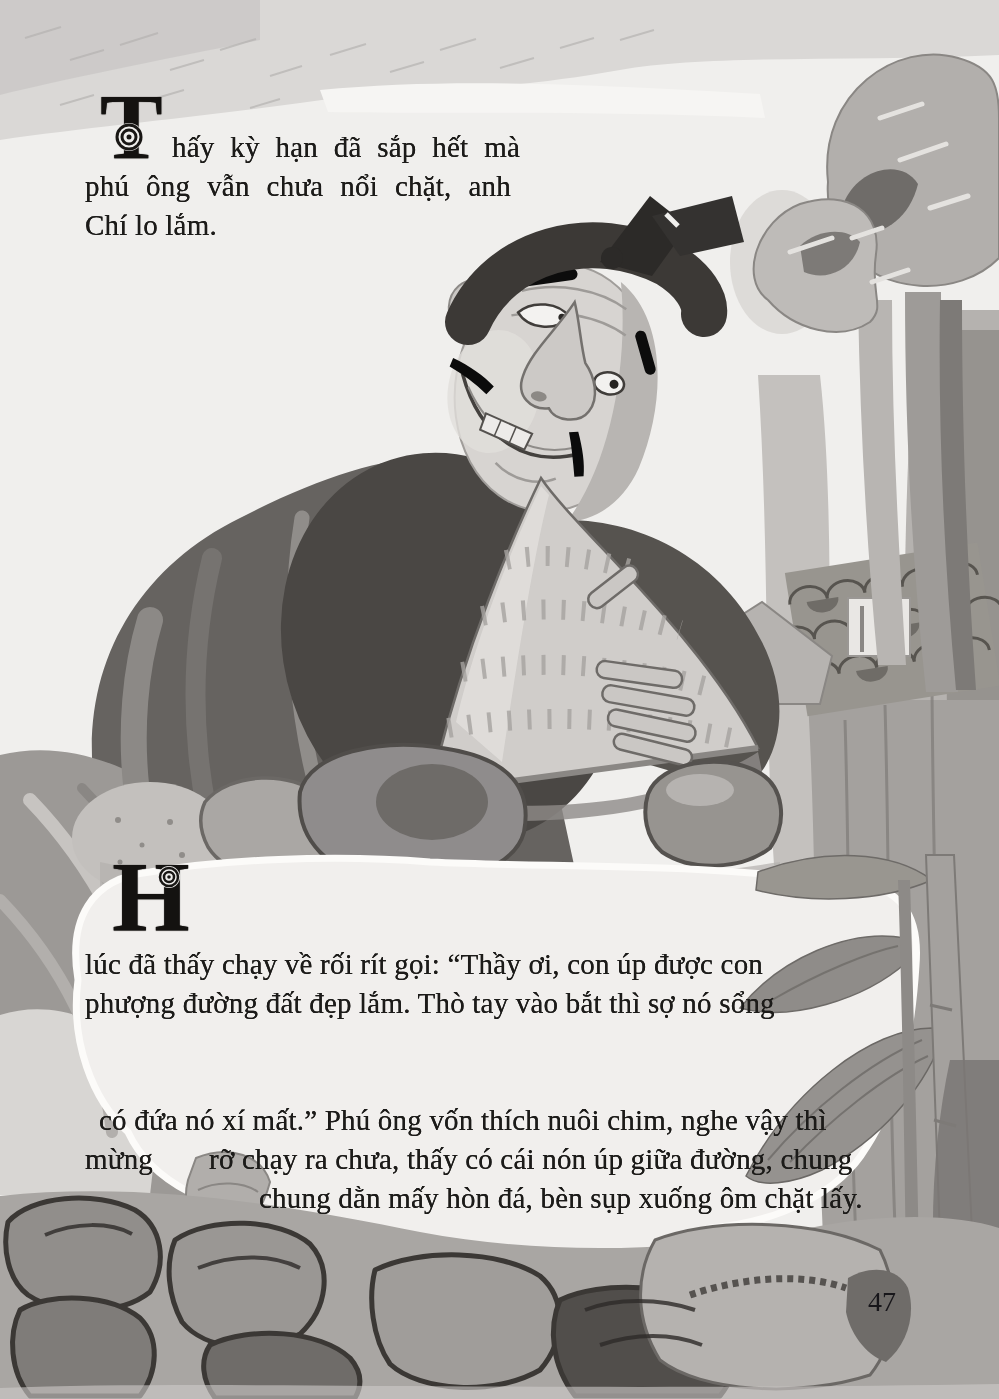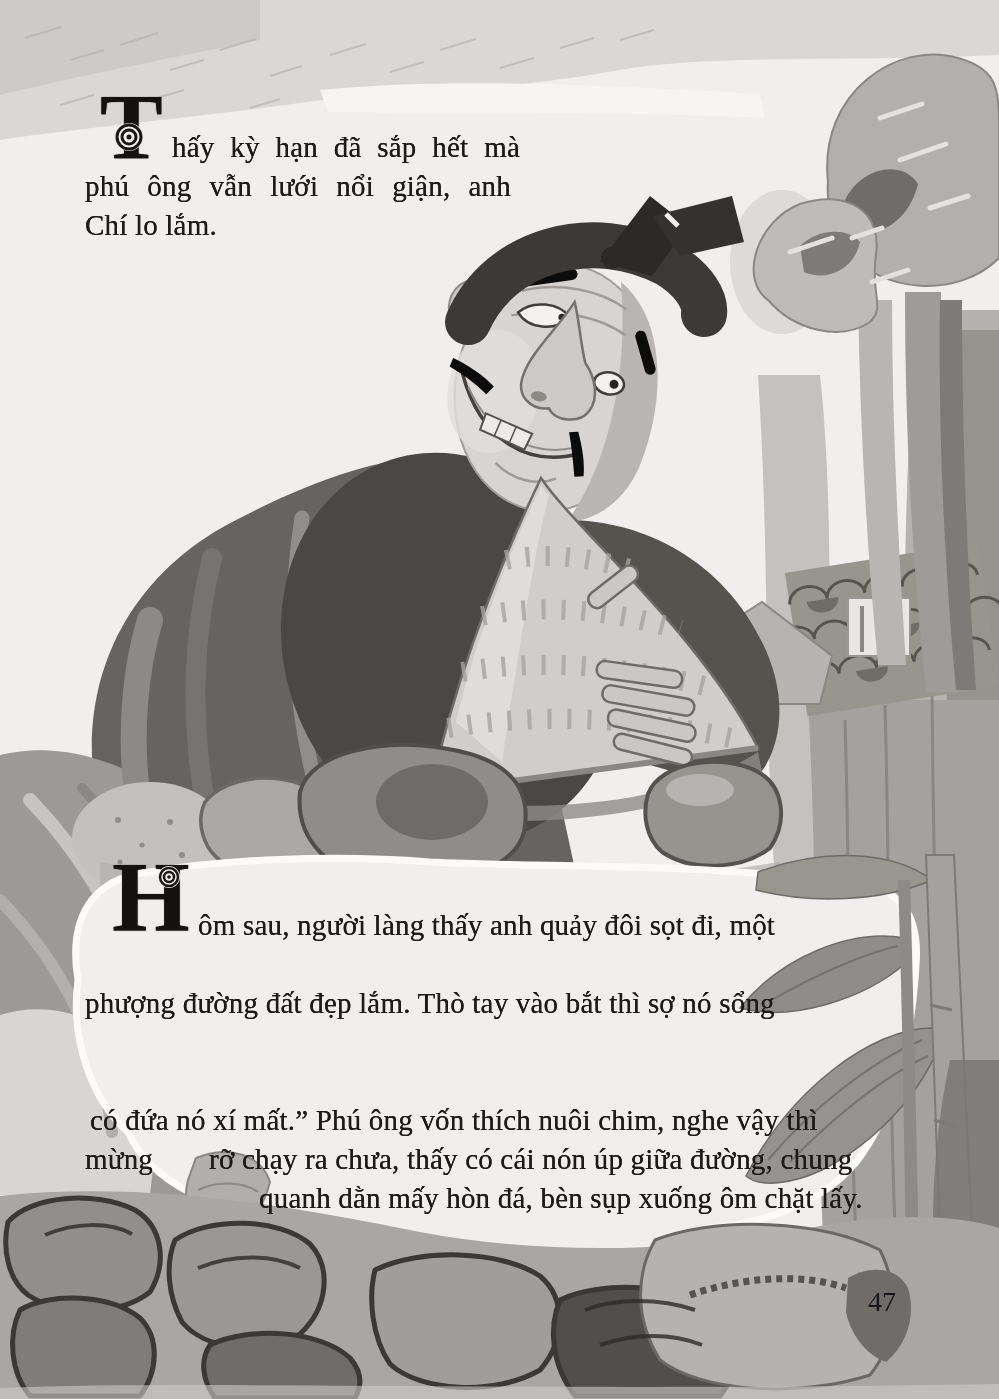--- a/index.html
+++ b/index.html
@@ -271,34 +271,34 @@
   <span class="dropcap dc-t">T</span>
   <svg class="spiral" style="left:112px;top:120px" width="34" height="34" viewBox="0 0 34 34">
     <circle cx="17" cy="17" r="14" fill="#efeeec"></circle>
     <g fill="none" stroke="#191715" stroke-width="3">
       <circle cx="17" cy="17" r="12"></circle>
         <circle cx="17" cy="17" r="7"></circle>
     </g>
       <circle cx="17" cy="17" r="2.5" fill="#191715"></circle>
   </svg>
   <div class="txt just" style="left:172px;top:128px;width:348px">hấy kỳ hạn đã sắp hết mà</div>
-  <div class="txt just" style="left:85px;top:167px;width:426px">phú ông vẫn lưới nổi giận, anh</div>
+  <div class="txt just" style="left:85px;top:167px;width:426px">phú ông vẫn chưa nổi chặt, anh</div>
   <div class="txt" style="left:85px;top:206px">Chí lo lắm.</div>
 
   <span class="dropcap dc-h">H</span>
   <svg class="spiral" style="left:156px;top:864px" width="26" height="26" viewBox="0 0 26 26">
     <circle cx="13" cy="13" r="11" fill="#efeeec"></circle>
     <g fill="none" stroke="#191715" stroke-width="2.5">
       <circle cx="13" cy="13" r="9"></circle>
         <circle cx="13" cy="13" r="5"></circle>
     </g>
       <circle cx="13" cy="13" r="1.8" fill="#191715"></circle>
   </svg>
-  <div class="txt" style="left:198px;top:906px">ôm sau, người làng thấy anh quảy đôi sọt đi, một</div>
+  <div class="txt" style="left:85px;top:945px">lúc đã thấy chạy về rối rít gọi: “Thầy ơi, con úp được con</div>
   <div class="txt" style="left:85px;top:984px">phượng đường đất đẹp lắm. Thò tay vào bắt thì sợ nó sổng</div>
-  <div class="txt" style="left:90px;top:1101px">có đứa nó xí mất.” Phú ông vốn thích nuôi chim, nghe vậy thì</div>
+  <div class="txt" style="left:99px;top:1101px">có đứa nó xí mất.” Phú ông vốn thích nuôi chim, nghe vậy thì</div>
   <div class="txt gapline" style="left:85px;top:1140px">
     <span>mừng</span><span class="gap"></span><span>rỡ chạy ra chưa, thấy có cái nón úp giữa đường, chung</span>
   </div>
-  <div class="txt" style="left:259px;top:1179px">quanh dằn mấy hòn đá, bèn sụp xuống ôm chặt lấy.</div>
+  <div class="txt" style="left:259px;top:1179px">chung dằn mấy hòn đá, bèn sụp xuống ôm chặt lấy.</div>
 
   <div class="pageno">47</div>
 </div>
 
 </body></html>

